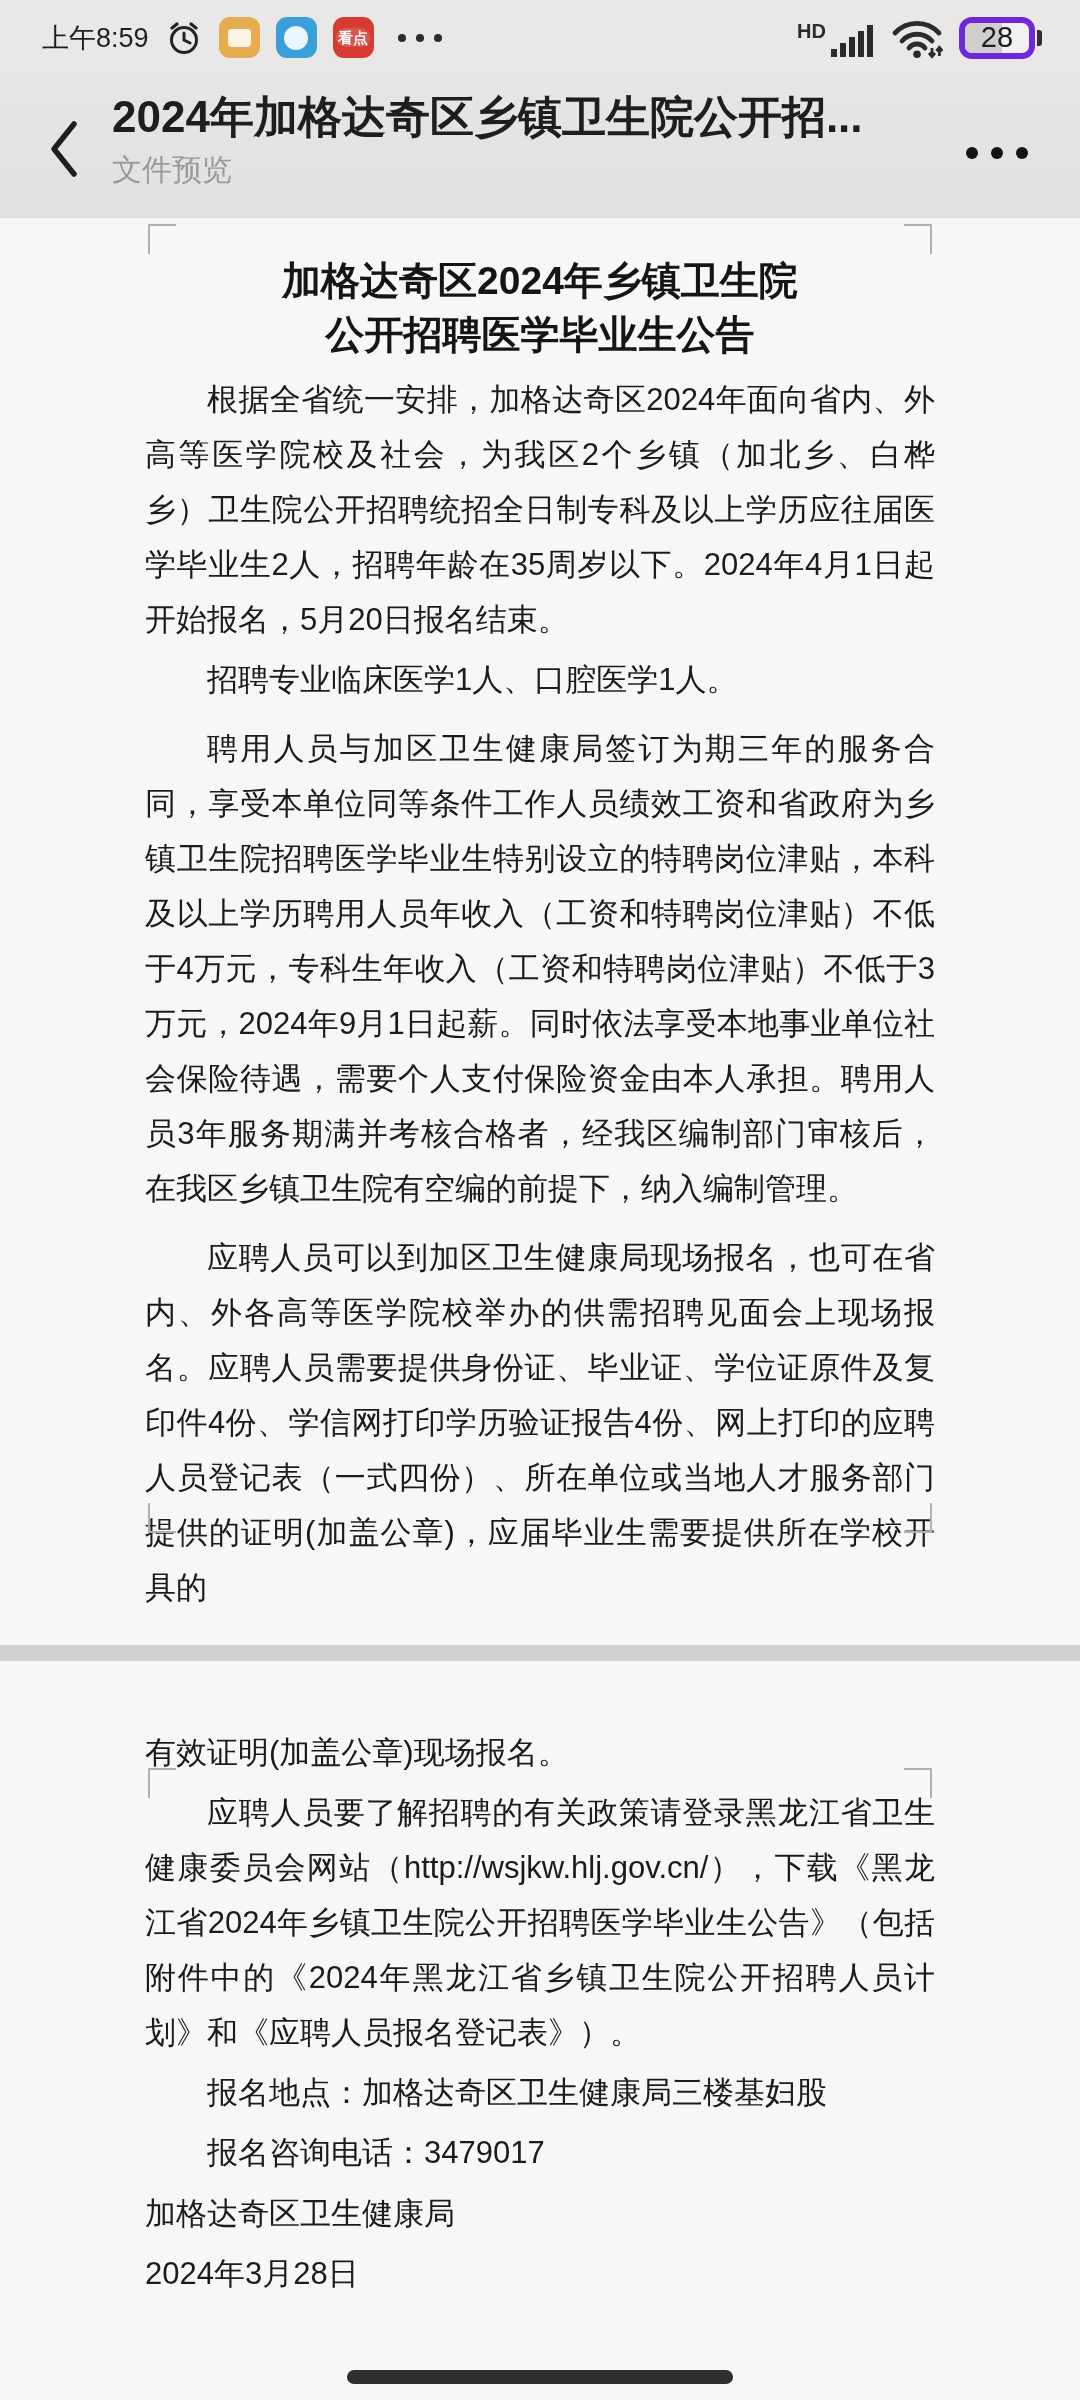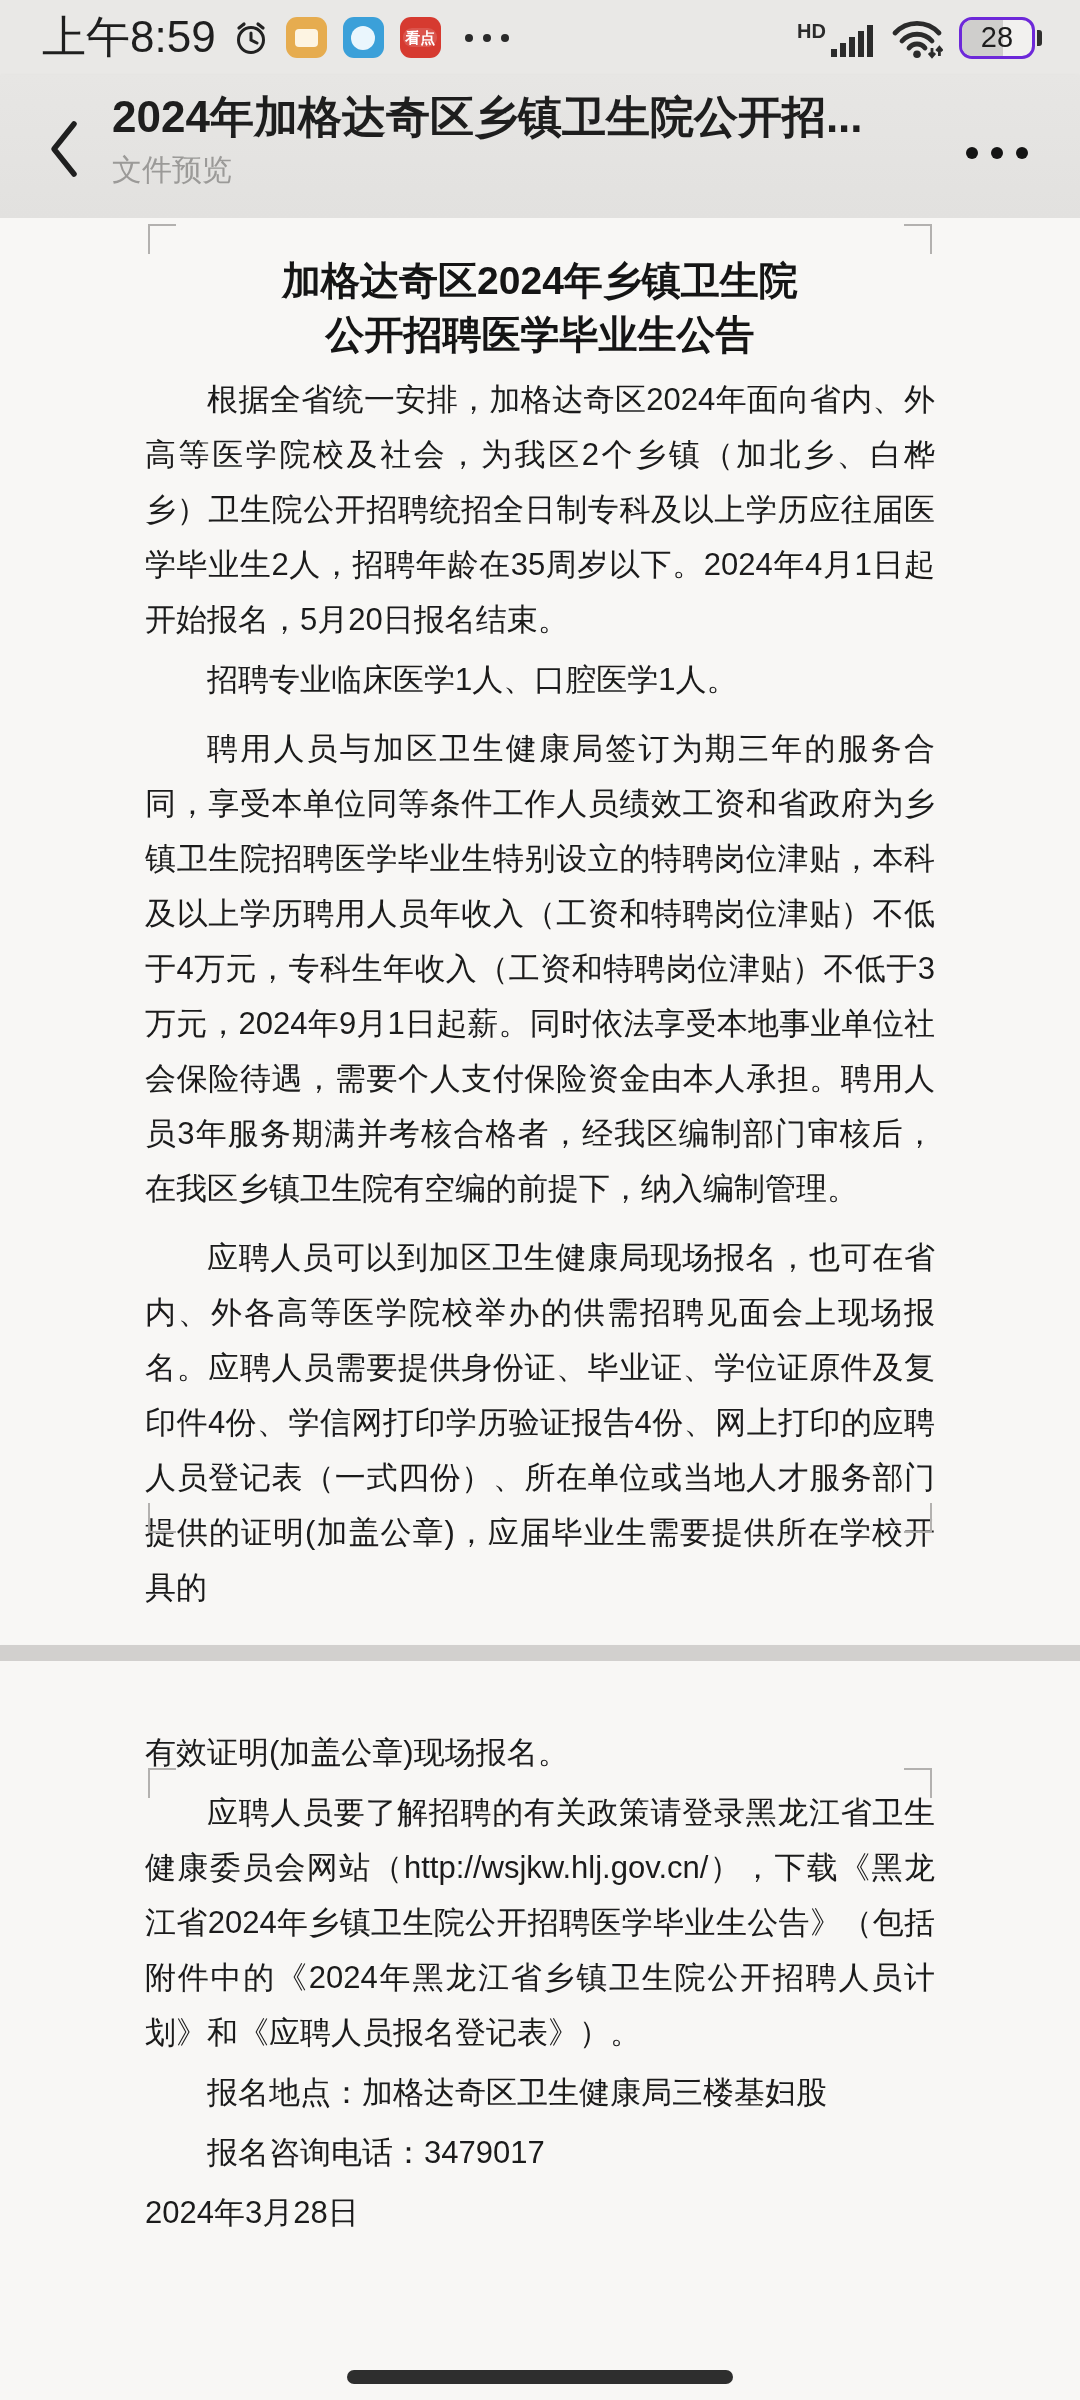--- a/index.html
+++ b/index.html
@@ -8,38 +8,38 @@
     position:relative;width:1080px;height:2400px;overflow:hidden;
     background:#f8f7f5;font-family:"Liberation Sans",sans-serif;
   }
   
   .status-bar{
     position:absolute;top:0;left:0;width:1080px;height:75px;
     background:#e9e8e6;display:flex;align-items:center;
     justify-content:space-between;padding:0 38px 0 42px;
   }
   .sb-left{display:flex;align-items:center;gap:16px;}
-  .sb-time{font-size:44px;color:#1f1f1f;font-weight:500;letter-spacing:0;}
+  .sb-time{font-size:27px;color:#1f1f1f;font-weight:500;letter-spacing:0;}
   .sb-alarm{display:flex;align-items:center;}
   .app-icon{width:41px;height:41px;border-radius:11px;display:flex;
     align-items:center;justify-content:center;overflow:hidden;}
   .app-icon.orange{background:#e6ac4f;}
   .app-icon.orange .bubble{width:23px;height:18px;background:#fdf4e2;border-radius:4px;}
   .app-icon.blue{background:#3ba0d9;}
   .app-icon.blue .circle{width:24px;height:24px;background:#eaf6fd;border-radius:50%;}
   .app-icon.red{background:#d63a30;}
   .app-icon.red .kd{color:#fff;font-size:15px;font-weight:700;line-height:1;
     background:rgba(255,255,255,.14);padding:2px 2px;border-radius:9px;}
   .sb-dots{display:flex;gap:10px;margin-left:8px;}
   .sb-dots i{width:8px;height:8px;border-radius:50%;background:#2a2a2a;display:block;}
   .sb-right{display:flex;align-items:flex-end;gap:16px;}
   .net{display:flex;align-items:flex-end;gap:3px;}
   .hd{font-size:20px;font-weight:700;color:#2b2b2b;line-height:1;margin-bottom:18px;}
   .battery{position:relative;display:flex;align-items:center;}
-  .batt-body{position:relative;width:76px;height:42px;border:3px solid #6d28d9;
+  .batt-body{position:relative;width:76px;height:42px;border:6px solid #6d28d9;
     border-radius:13px;background:#f2f1ef;overflow:hidden;
     display:flex;align-items:center;justify-content:center;}
   .batt-fill{position:absolute;left:0;top:0;bottom:0;width:58%;background:#cfcecc;}
   .batt-num{position:relative;font-size:29px;color:#1d1d1d;font-weight:500;}
   .batt-nub{width:5px;height:16px;background:#2f2f2f;border-radius:0 3px 3px 0;margin-left:2px;}
   
   .header{
     position:absolute;top:75px;left:0;width:1080px;height:143px;
     background:linear-gradient(#e7e6e4,#e2e1df);
     box-shadow:0 2px 5px rgba(0,0,0,.07);
@@ -178,18 +178,19 @@
   <div class="page-sep"></div>
 
   <div class="page page2">
     <span class="mark tl p2-tl"></span>
     <span class="mark tr p2-tr"></span>
     <div class="doc">
       <p>有效证明(加盖公章)现场报名。</p>
       <p class="ind">应聘人员要了解招聘的有关政策请登录黑龙江省卫生健康委员会网站（http://wsjkw.hlj.gov.cn/），下载《黑龙江省2024年乡镇卫生院公开招聘医学毕业生公告》（包括附件中的《2024年黑龙江省乡镇卫生院公开招聘人员计划》和《应聘人员报名登记表》）。</p>
       <p class="ind">报名地点：加格达奇区卫生健康局三楼基妇股</p>
       <p class="ind">报名咨询电话：3479017</p>
+      <p class="sig">加格达奇区卫生健康局</p>
       <p class="date">2024年3月28日</p>
     </div>
   </div>
 
   <div class="home-indicator"></div>
 </div>
 
 </body></html>

